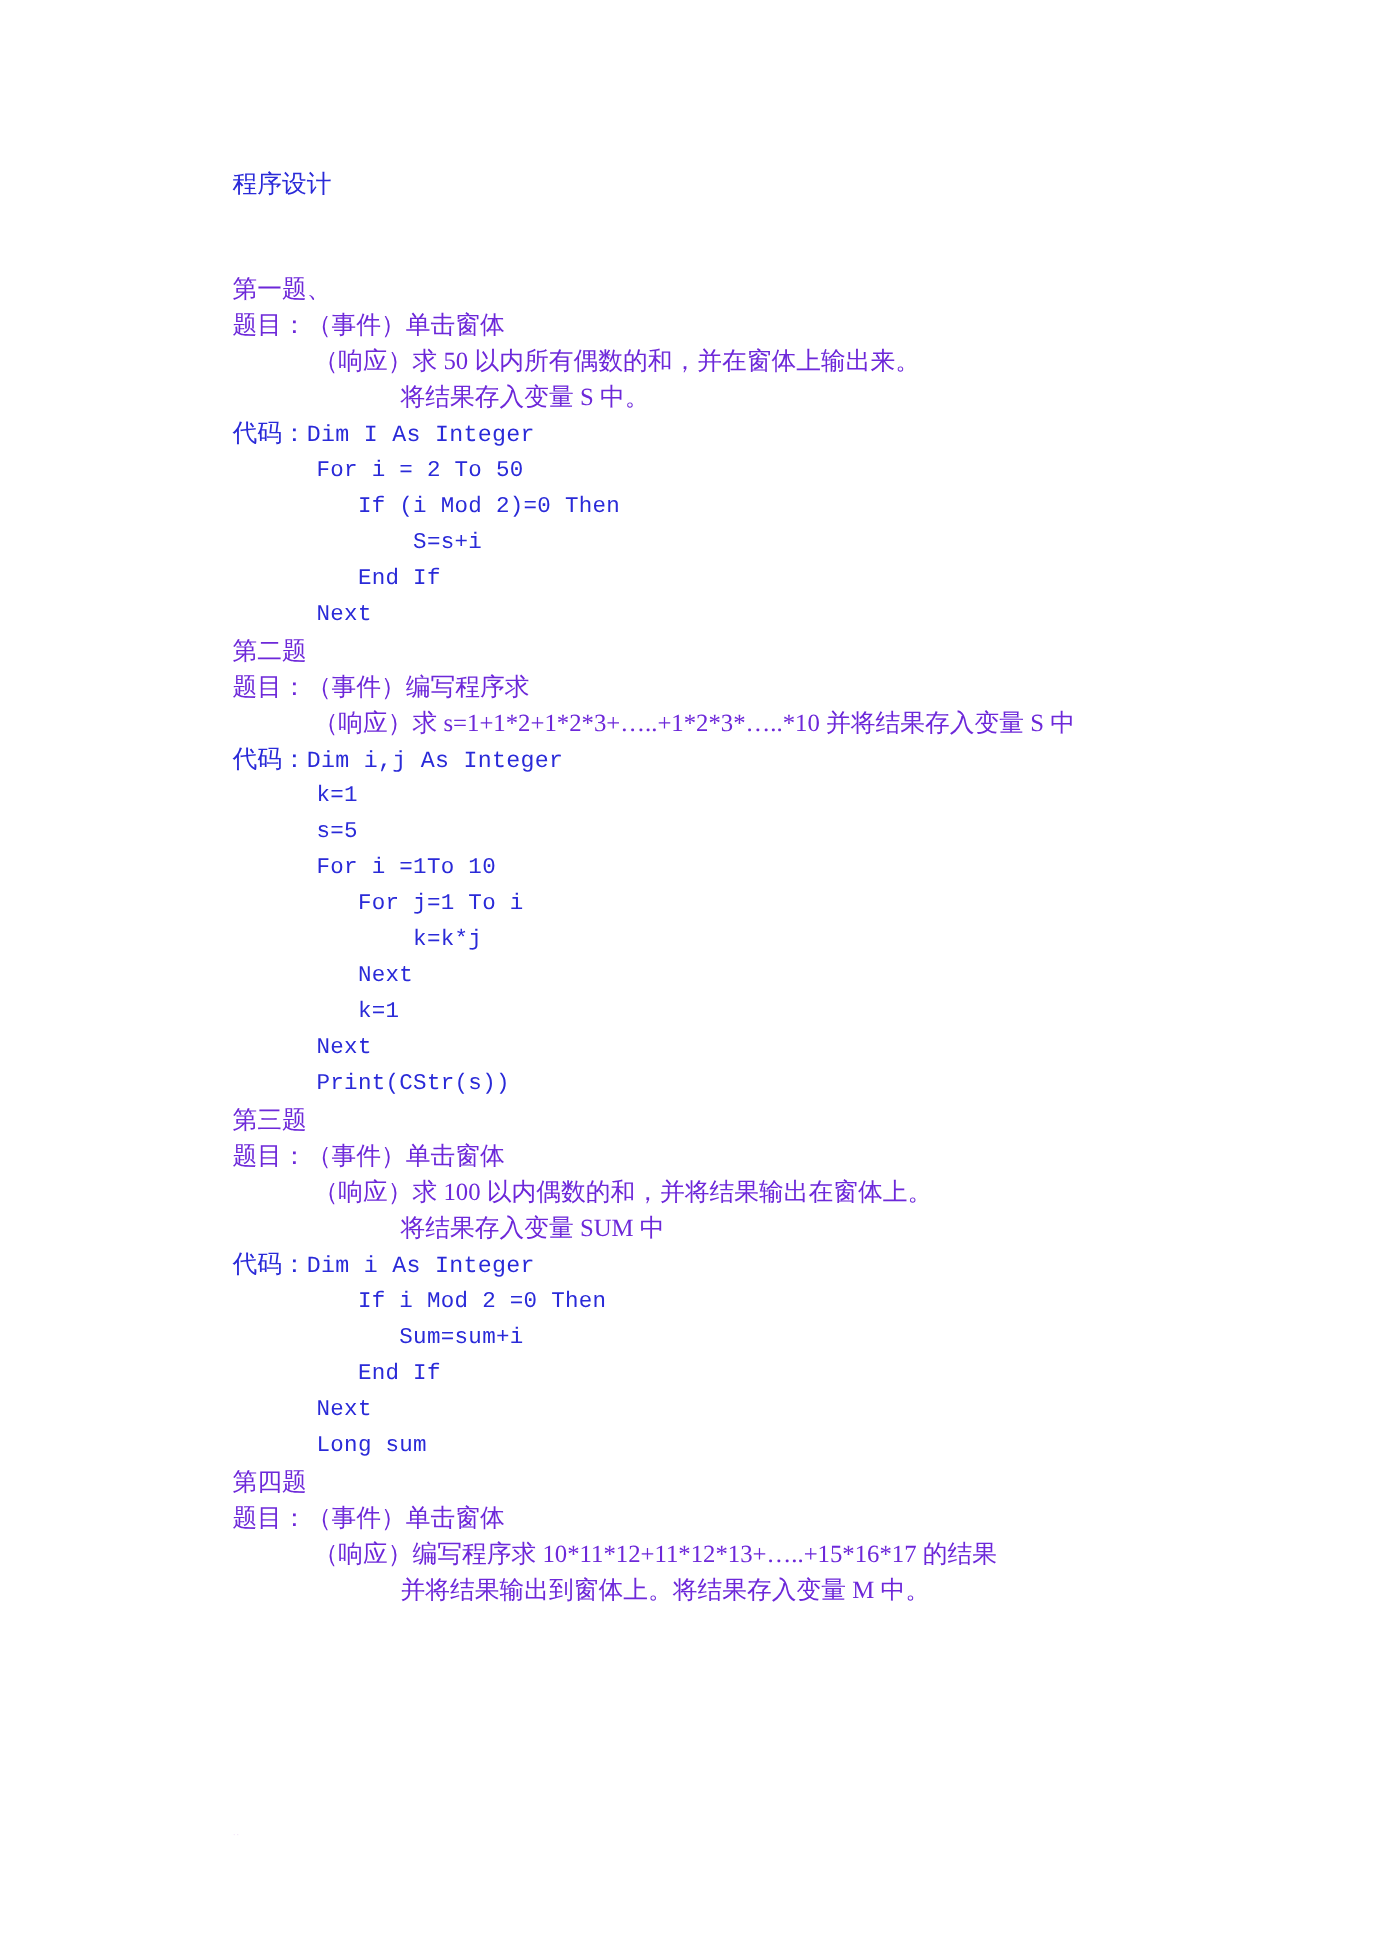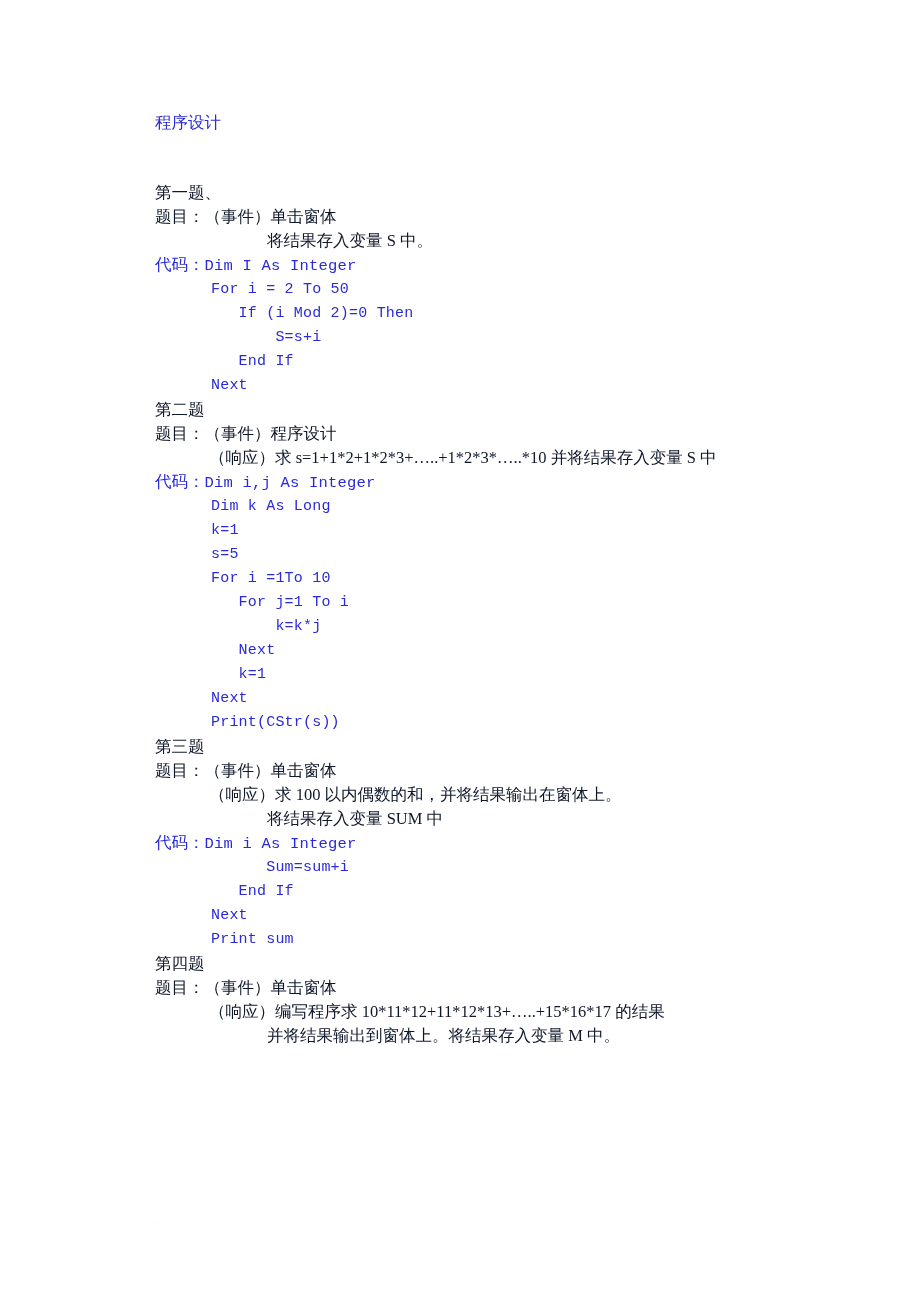--- a/index.html
+++ b/index.html
@@ -36,21 +36,21 @@
     line-height: 24px;
     color: #2a2ad8;
     white-space: pre;
   }
   .spacer-1 { height: 46px; }
   .section { margin: 0; padding: 0; }
   .line {
     font-size: 16.5px;
     line-height: 24px;
     white-space: pre;
-    color: #0f172a;
+    color: #6d28d9;
     font-family: "Liberation Serif", "DejaVu Serif", serif;
   }
   .line.prose { font-family: "Liberation Serif", "DejaVu Serif", serif; }
   .ind-0 { padding-left: 0px; }
   .ind-1 { padding-left: 54px; }
   .ind-2 { padding-left: 112px; }
   .label-inline {
     font-family: "Liberation Serif", "DejaVu Serif", serif;
     font-size: 16.5px;
     margin-top: 25px;
@@ -94,56 +94,57 @@
 
   <div class="content">
 
     <div class="doc-title">程序设计</div>
 
     <div class="spacer-1"></div>
 
     <div class="section">
       <div class="line prose ind-0">第一题、</div>
       <div class="line prose ind-0"><span>题目：</span><span>（事件）单击窗体</span></div>
+      <div class="line prose ind-1">（响应）求 50 以内所有偶数的和，并在窗体上输出来。</div>
       <div class="line prose ind-2">将结果存入变量 S 中。</div>
       <div class="line firstcode ind-0"><span class="label-inline">代码：</span><span class="code-body">Dim I As Integer</span></div>
       <div class="codeline">For i = 2 To 50</div>
       <div class="codeline">   If (i Mod 2)=0 Then</div>
       <div class="codeline">       S=s+i</div>
       <div class="codeline">   End If</div>
       <div class="codeline">Next</div>
     </div>
 
     <div class="section">
       <div class="line prose ind-0">第二题</div>
-      <div class="line prose ind-0"><span>题目：</span><span>（事件）程序设计</span></div>
+      <div class="line prose ind-0"><span>题目：</span><span>（事件）编写程序求</span></div>
       <div class="line prose ind-1">（响应）求 s=1+1*2+1*2*3+…..+1*2*3*…..*10 并将结果存入变量 S 中</div>
       <div class="line firstcode ind-0"><span class="label-inline">代码：</span><span class="code-body">Dim i,j As Integer</span></div>
-      <div class="codeline">Dim k As Long</div>
       <div class="codeline">k=1</div>
       <div class="codeline">s=5</div>
       <div class="codeline">For i =1To 10</div>
       <div class="codeline">   For j=1 To i</div>
       <div class="codeline">       k=k*j</div>
       <div class="codeline">   Next</div>
       <div class="codeline">   k=1</div>
       <div class="codeline">Next</div>
       <div class="codeline">Print(CStr(s))</div>
     </div>
 
     <div class="section">
       <div class="line prose ind-0">第三题</div>
       <div class="line prose ind-0"><span>题目：</span><span>（事件）单击窗体</span></div>
       <div class="line prose ind-1">（响应）求 100 以内偶数的和，并将结果输出在窗体上。</div>
       <div class="line prose ind-2">将结果存入变量 SUM 中</div>
       <div class="line firstcode ind-0"><span class="label-inline">代码：</span><span class="code-body">Dim i As Integer</span></div>
+      <div class="codeline">   If i Mod 2 =0 Then</div>
       <div class="codeline">      Sum=sum+i</div>
       <div class="codeline">   End If</div>
       <div class="codeline">Next</div>
-      <div class="codeline">Print sum</div>
+      <div class="codeline">Long sum</div>
     </div>
 
     <div class="section">
       <div class="line prose ind-0">第四题</div>
       <div class="line prose ind-0"><span>题目：</span><span>（事件）单击窗体</span></div>
       <div class="line prose ind-1">（响应）编写程序求 10*11*12+11*12*13+…..+15*16*17 的结果</div>
       <div class="line prose ind-2">并将结果输出到窗体上。将结果存入变量 M 中。</div>
     </div>
 
   </div>

